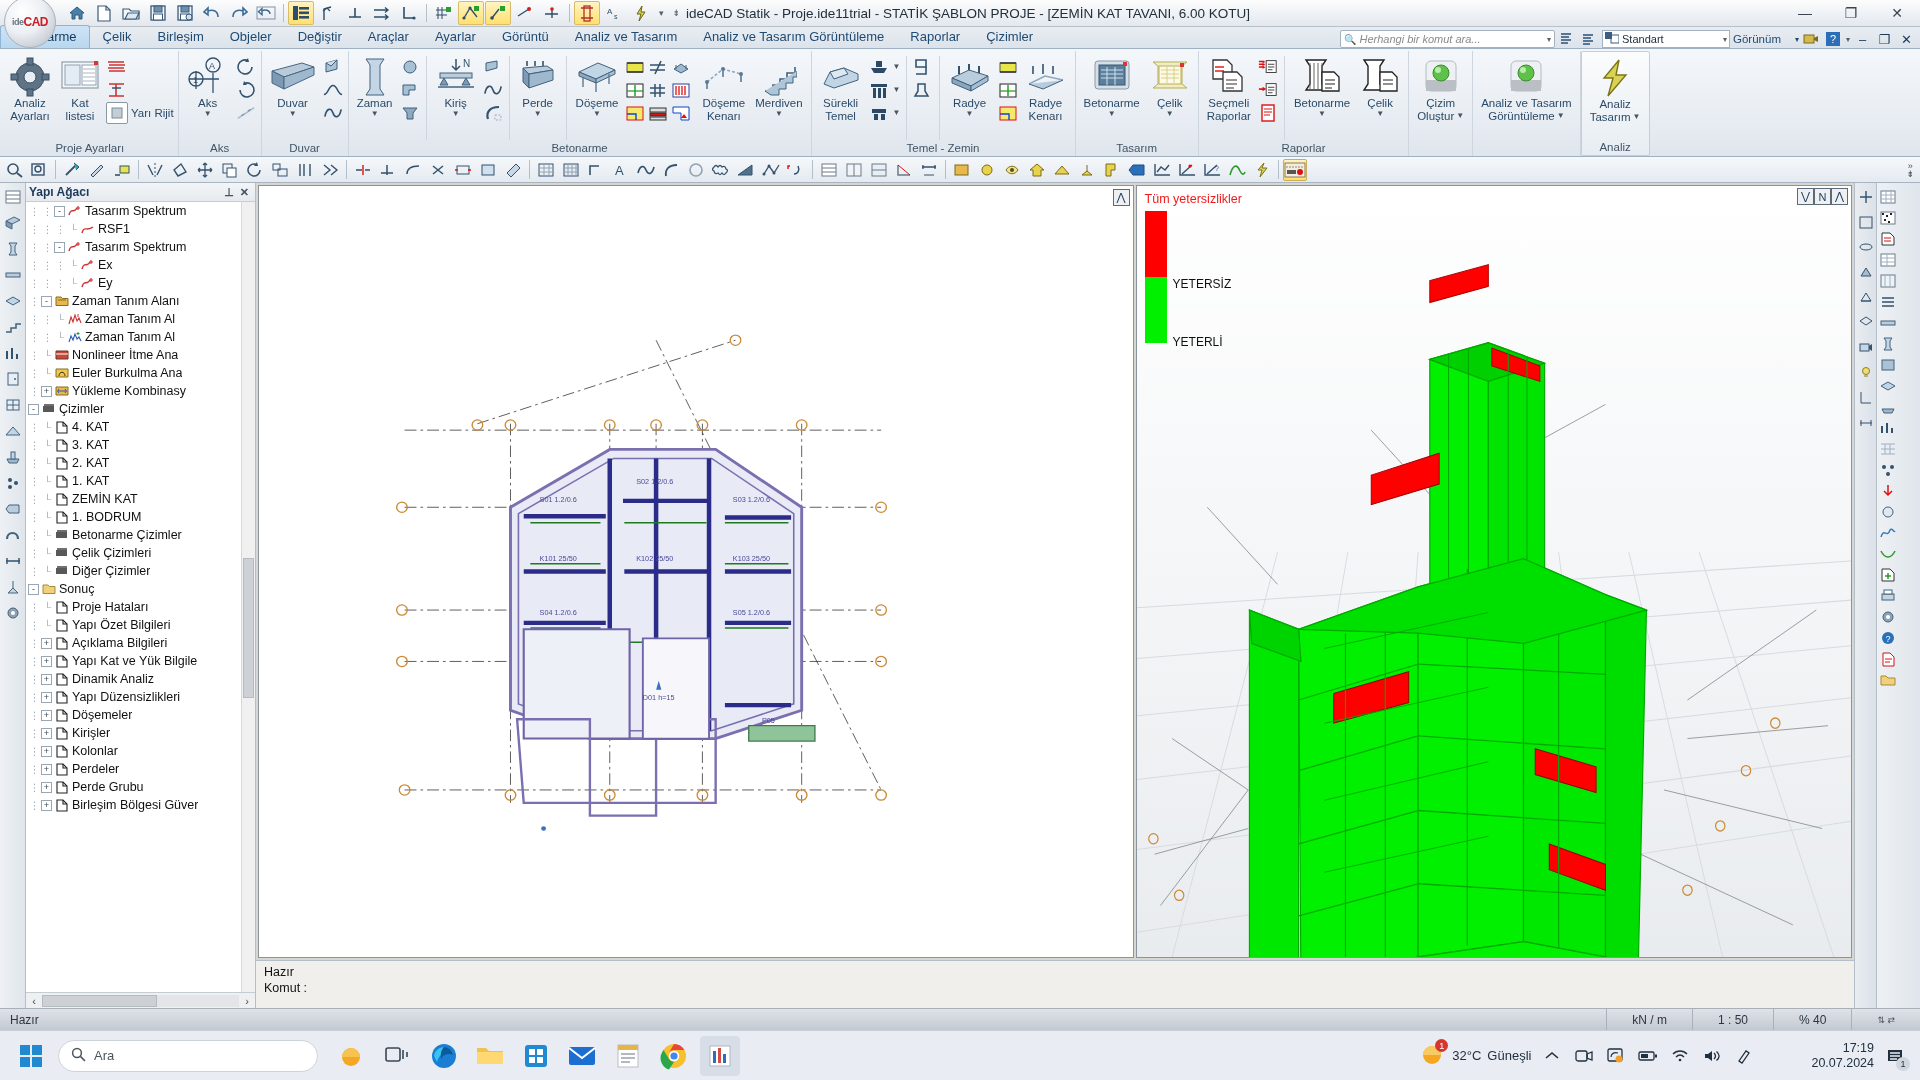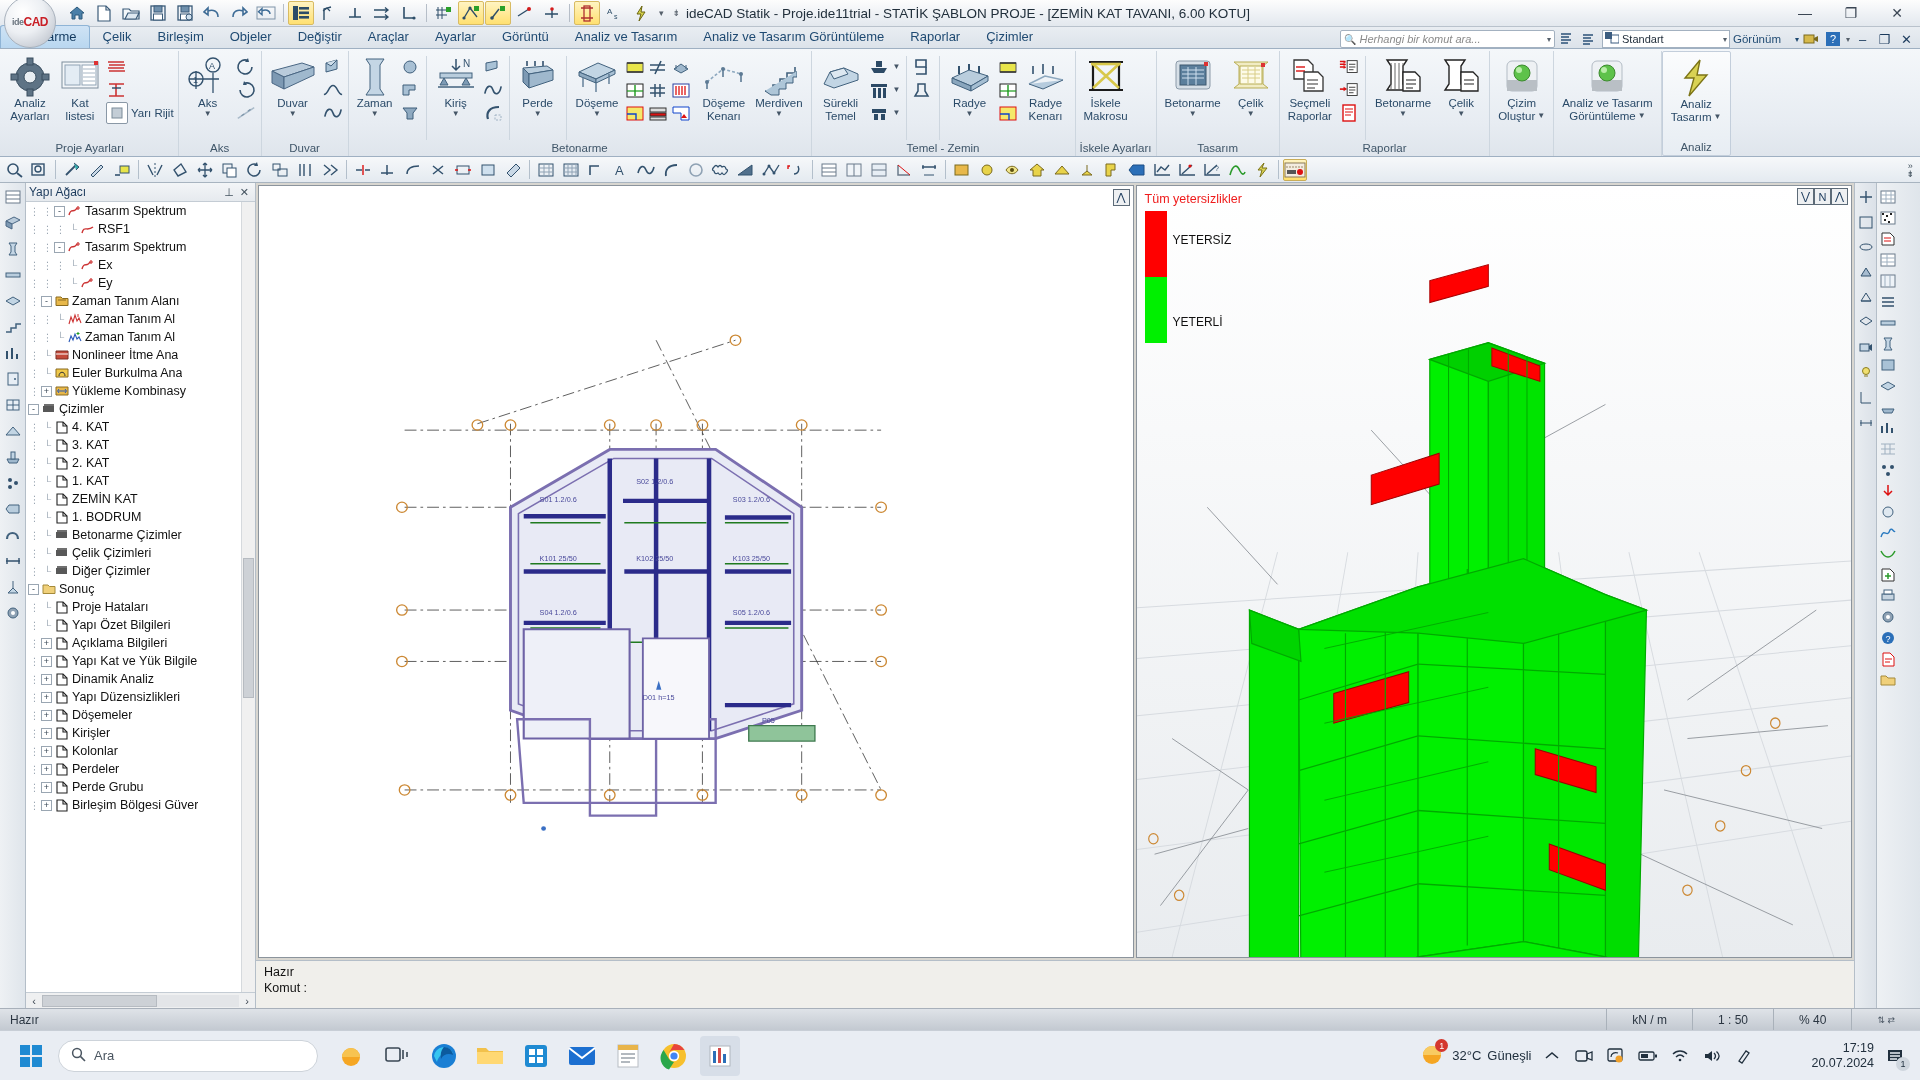--- a/index.html
+++ b/index.html
@@ -111,21 +111,21 @@
   
   .railL { width:26px; background:linear-gradient(90deg,#eef1f4,#dfe5eb); border-right:1px solid #b4bec8;
            display:flex; flex-direction:column; align-items:center; padding-top:3px; gap:4px; }
   .rail-i { width:22px; height:22px; display:flex; align-items:center; justify-content:center; }
 
   
   .treepanel { width:230px; background:#f0efeb; border-right:1px solid #b4bec8; display:flex; flex-direction:column; }
   .tphead {
     height:19px; display:flex; align-items:center; padding:0 3px;
     background:linear-gradient(#f3f5f7,#e6eaee); border-bottom:1px solid #c4ccd4;
-    font-size:12px; color:#1b3a5c;
+    font-size:12px; color:#1b3a5c;font-weight:bold;
   }
   .tphead .sp { flex:1; }
   .tphead .ic { font-size:11px; color:#44535f; padding:0 3px; }
   .tpbody { flex:1; background:#fff; overflow:hidden; position:relative; font-size:12.5px; }
   .tnode { display:flex; align-items:center; height:18px; white-space:nowrap; padding-left:2px; }
   .exp { width:11px; height:11px; border:1px solid #9aa6b2; background:#fff; font-size:9px;
          line-height:9px; text-align:center; color:#3c4a58; margin-right:2px; flex:0 0 11px; }
   .dots { width:13px; color:#9aa6b2; font-size:10px; text-align:center; flex:0 0 13px; }
   .tico { width:15px; height:14px; margin-right:3px; flex:0 0 15px; display:flex; align-items:center; justify-content:center; }
   .tlabel { color:#111; overflow:hidden; text-overflow:clip; }
@@ -147,21 +147,21 @@
   }
   .viewbadge3 { position:absolute; top:2px; right:3px; display:flex; gap:0; z-index:6; }
   .viewbadge3 span { width:17px; height:17px; border:1px solid #5d6b78; background:#eef0f2;
     display:flex; align-items:center; justify-content:center; font-size:11px; }
   .legend { position:absolute; left:8px; top:6px; z-index:5; }
   .legend .ltitle { color:#ef1c1c; font-size:12.5px; margin-bottom:5px; }
   .legend .lbody { display:flex; }
   .legend .lbar { width:22px; display:flex; flex-direction:column; }
   .legend .lbar .seg { width:22px; height:66px; }
   .legend .ltexts { display:flex; flex-direction:column; justify-content:space-between; padding:22px 0 14px 6px; }
-  .legend .ltexts span { font-size:12px; color:#111; }
+  .legend .ltexts span { font-size:12px; color:#111;margin-top:44px; }
 
   
   .cmdpane { height:48px; background:#f0efeb; border-top:1px solid #b4bec8; display:flex; flex:0 0 48px;}
   .cmdtxt { padding:3px 8px; font-size:12.5px; color:#111; line-height:16px; }
 
   
   .railR1 { width:22px; background:linear-gradient(90deg,#e9edf1,#dbe1e8); border-left:1px solid #b4bec8;
             display:flex; flex-direction:column; align-items:center; padding-top:3px; gap:3px; }
   .railR2 { width:44px; background:linear-gradient(90deg,#eef1f4,#dfe5eb); border-left:1px solid #b4bec8;
             display:flex; flex-wrap:wrap; align-content:flex-start; padding-top:3px; }
@@ -820,36 +820,20 @@
                 <path d="M4 22 L18 27 L38 18" fill="#b6cbdd" stroke="#42627e"></path>
               </svg>
           </div>
           <div class="blab">Radye</div>
           <div class="blab2">Kenarı</div>
         </div>
       </div>
       <div class="rglabel">Temel - Zemin</div>
     </div>
 
-    <div class="rgroup">
-      <div class="rgi">
-        <div class="bigbtn">
-          <div class="bico">
-            <svg width="42" height="38" viewBox="0 0 42 38">
-                <path d="M4 4 h34 M4 32 h34 M8 4 v28 M34 4 v28" stroke="#1a1a1a" stroke-width="2.2" fill="none"></path>
-                <path d="M8 6 L34 30 M34 6 L8 30" stroke="#d8c84a" stroke-width="2.6"></path>
-                <path d="M6 6 h30" stroke="#d8c84a" stroke-width="2.6"></path>
-              </svg>
-          </div>
-          <div class="blab">İskele</div>
-          <div class="blab2">Makrosu</div>
-        </div>
-      </div>
-      <div class="rglabel">İskele Ayarları</div>
-    </div>
 
     <div class="rgroup">
       <div class="rgi">
         <div class="bigbtn">
           <div class="bico">
             <svg width="40" height="38" viewBox="0 0 40 38">
                 <rect x="3" y="3" width="34" height="28" rx="3" fill="#d6dfe7" stroke="#8b9aa8"></rect>
                 <rect x="7" y="7" width="26" height="20" fill="#5b7f9c" stroke="#3c586f"></rect>
                 <path d="M9 12 h22 M9 16 h22 M9 20 h22 M15 9 v18 M23 9 v18" stroke="#cfe0ee" stroke-width="1"></path>
                 <rect x="31" y="4" width="4" height="4" fill="#d33"></rect>

